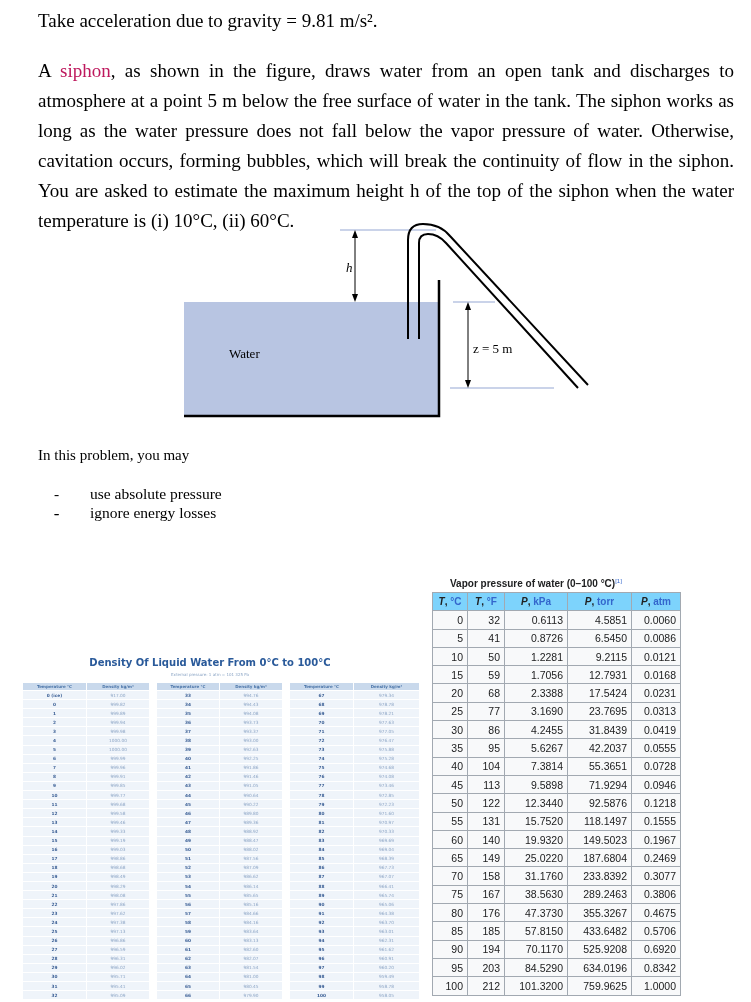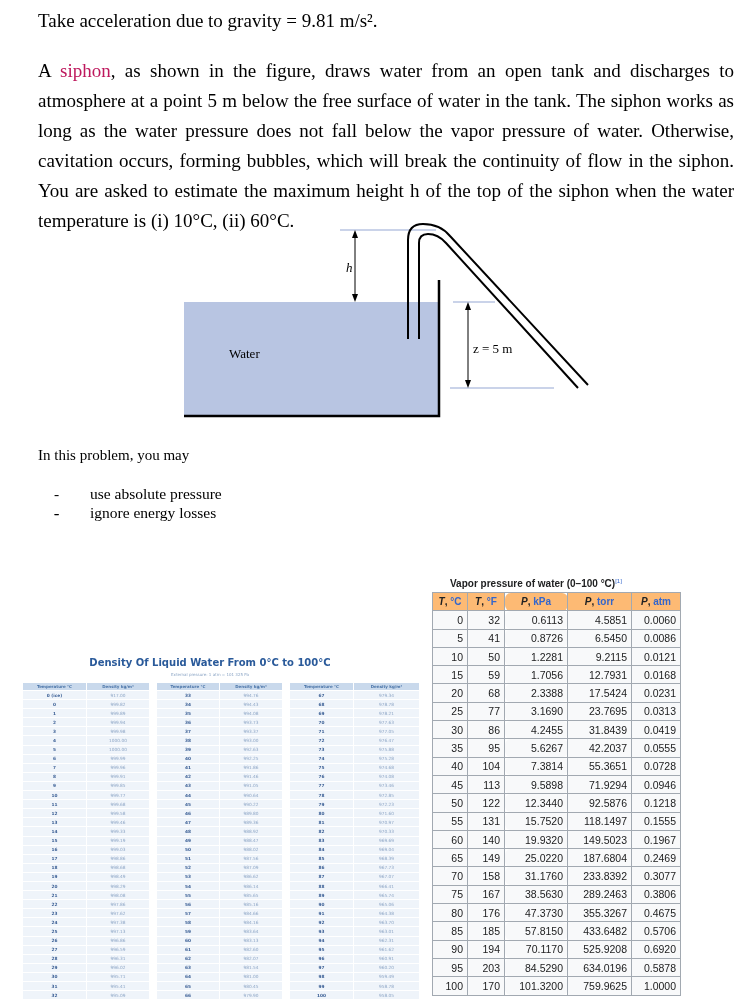--- a/index.html
+++ b/index.html
@@ -25,25 +25,25 @@
   .dcol td.v { color: #8ea6c6; }
   #dcol-0 { left: 22px; } #dcol-0 th.t, #dcol-0 td.t { width: 63px; } #dcol-0 th.v, #dcol-0 td.v { width: 62px; }
   #dcol-1 { left: 156px; } #dcol-1 th.t, #dcol-1 td.t { width: 62px; } #dcol-1 th.v, #dcol-1 td.v { width: 62px; }
   #dcol-2 { left: 289px; } #dcol-2 th.t, #dcol-2 td.t { width: 63px; } #dcol-2 th.v, #dcol-2 td.v { width: 65px; }
 
   
   #vapor-caption { position: absolute; left: 450px; top: 578px; font-family: "Liberation Sans", sans-serif; font-weight: bold; font-size: 10px; color: #202122; }
   #vapor-caption sup { color: #3366cc; font-weight: normal; font-size: 6px; }
   #vapor { position: absolute; left: 432px; top: 592px; border-collapse: collapse; font-family: "Liberation Sans", sans-serif; font-size: 10.5px; color: #202122; }
   #vapor th, #vapor td { border: 1px solid #a2a9b1; padding: 0 4px; height: 17.3px; }
-  #vapor th { background: #fdba74; font-size: 10px; text-align: center; }
+  #vapor th { background: #7dd3fc; font-size: 10px; text-align: center; }
   #vapor th i { font-style: italic; }
   #vapor th .u { color: #3366cc; font-weight: bold; }
   #vapor td { background: #f8f9fa; text-align: right; }
-  #vapor .c0 { width: 26px; } #vapor .c1 { width: 28px; } #vapor .c2 { width: 54px; border-radius: 6px; } #vapor .c3 { width: 55px; } #vapor .c4 { width: 40px; }
+  #vapor .c0 { width: 26px; } #vapor .c1 { width: 28px; } #vapor .c2 { width: 54px; } #vapor .c3 { width: 55px; } #vapor .c4 { width: 40px; }
 </style>
 </head>
 <body>
 
 <div class="p" id="gravity">Take acceleration due to gravity = 9.81 m/s².</div>
 
 <div class="p" id="para"><span>A </span><a class="link">siphon</a><span>, as shown in the figure, draws water from an open tank and discharges to atmosphere at a point 5 m below the free surface of water in the tank.  The siphon works as long as the water pressure does not fall below the vapor pressure of water.  Otherwise, cavitation occurs, forming bubbles, which will break the continuity of flow in the siphon.  You are asked to estimate the maximum height h of the top of the siphon when the water temperature is (i) 10°C, (ii) 60°C.</span></div>
 
 <svg id="figure" viewBox="0 0 450 220" width="450" height="220">
   <rect x="34" y="92" width="255" height="115" fill="#b8c5e2"></rect>
@@ -657,23 +657,23 @@
         <td class="c1">194</td>
         <td class="c2">70.1170</td>
         <td class="c3">525.9208</td>
         <td class="c4">0.6920</td>
       </tr>
       <tr>
         <td class="c0">95</td>
         <td class="c1">203</td>
         <td class="c2">84.5290</td>
         <td class="c3">634.0196</td>
-        <td class="c4">0.5878</td>
+        <td class="c4">0.8342</td>
       </tr>
       <tr>
         <td class="c0">100</td>
-        <td class="c1">170</td>
+        <td class="c1">212</td>
         <td class="c2">101.3200</td>
         <td class="c3">759.9625</td>
         <td class="c4">1.0000</td>
       </tr>
     </tbody>
 </table>
 
 </body></html>

